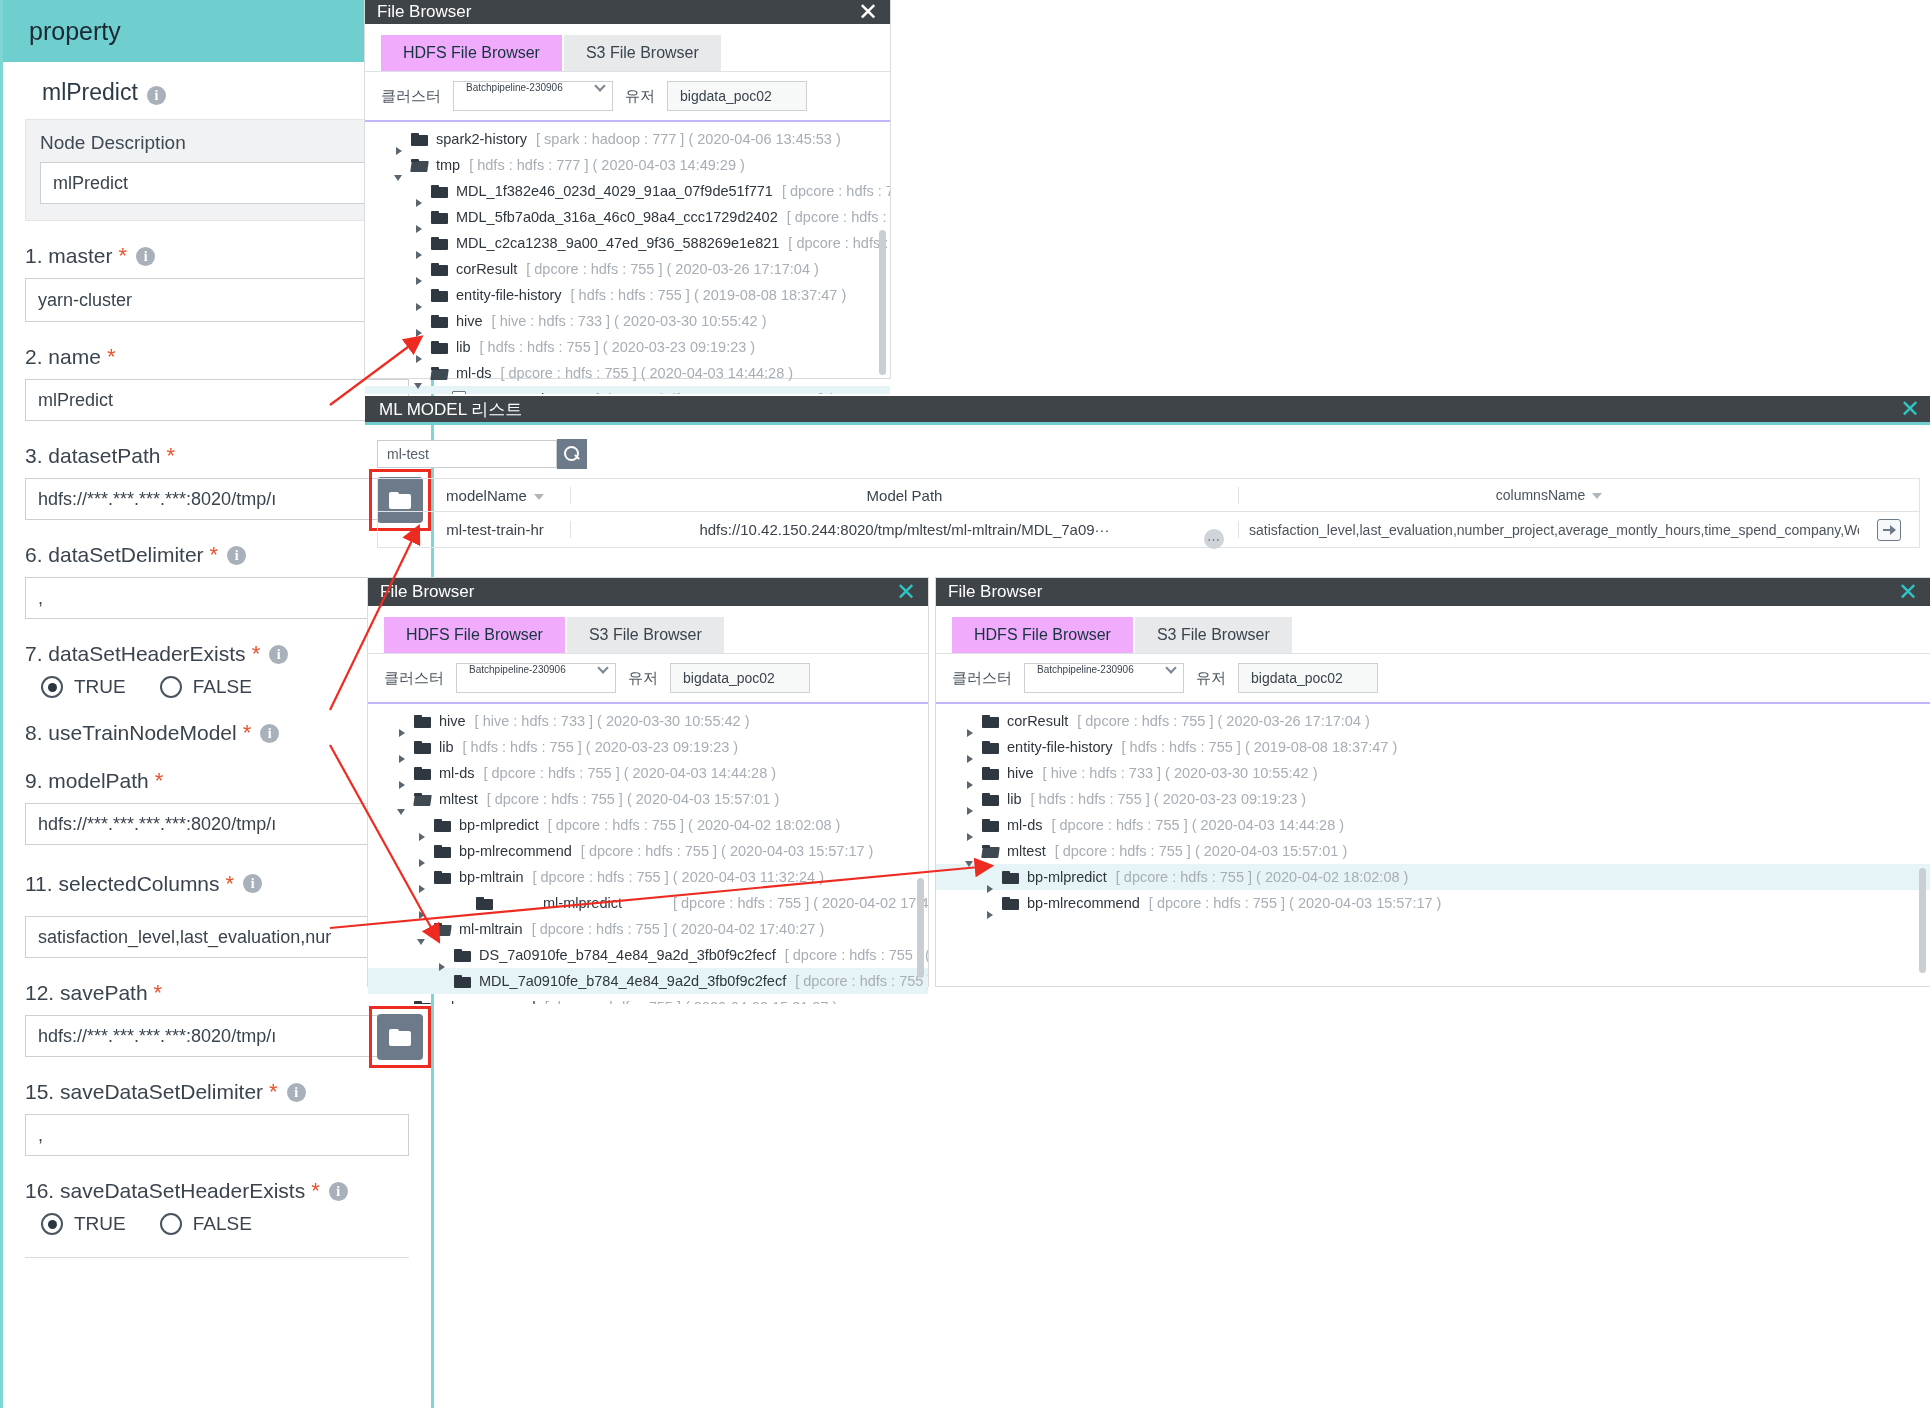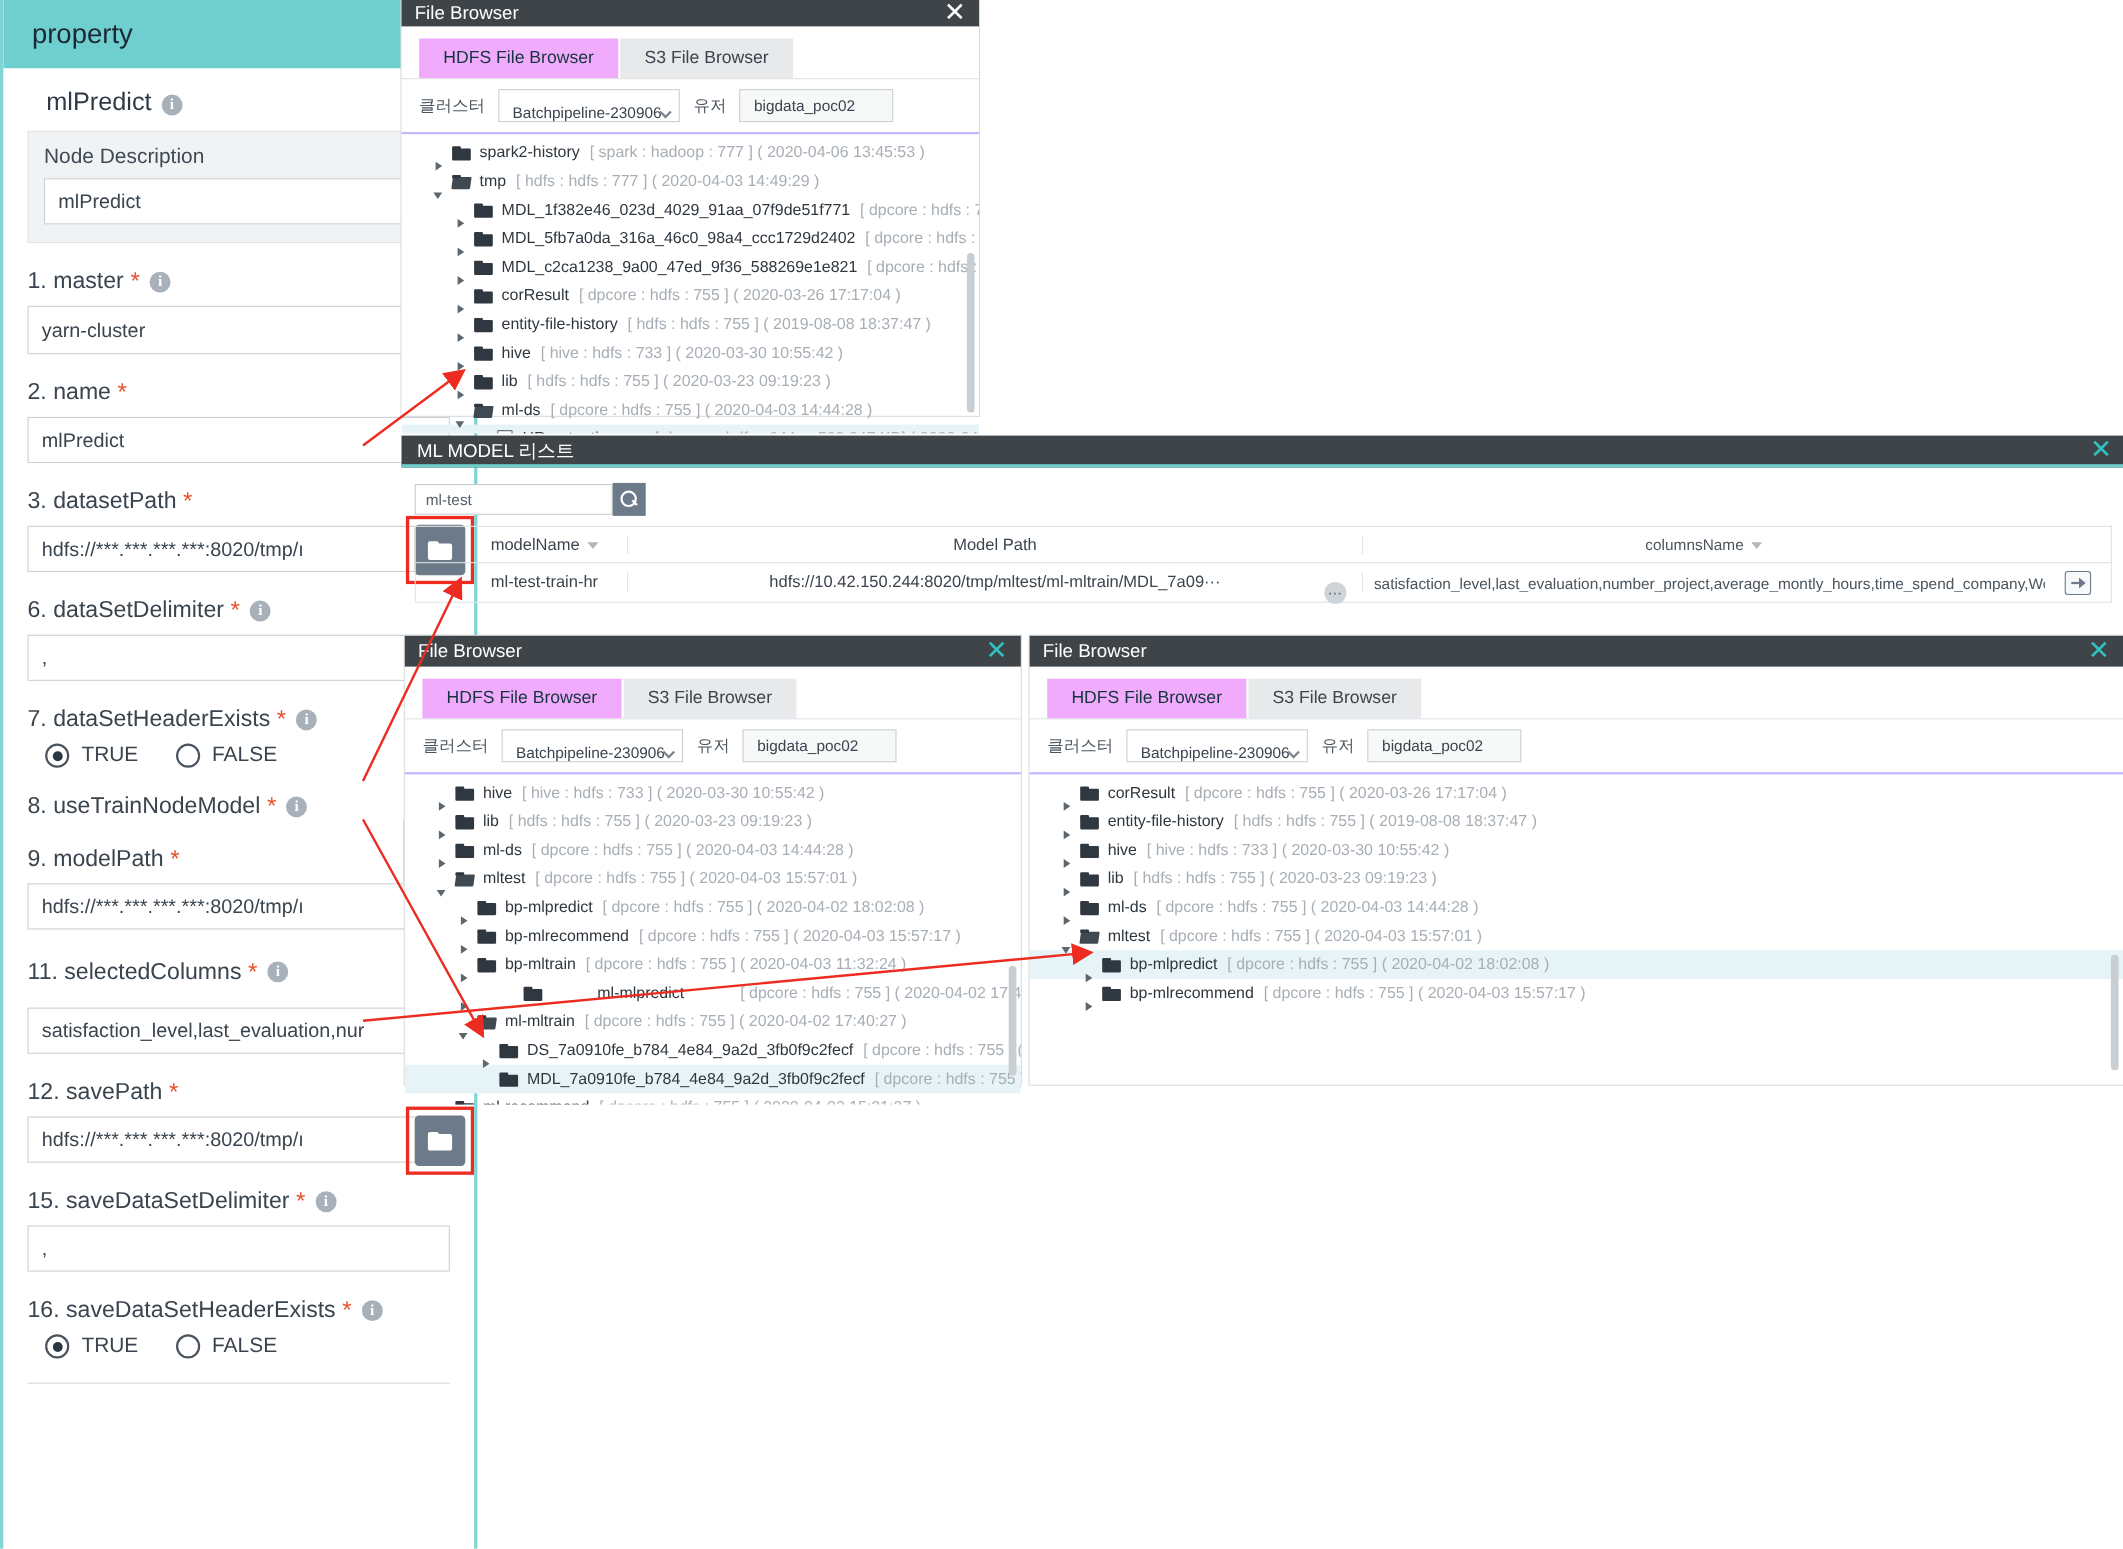--- a/index.html
+++ b/index.html
@@ -133,21 +133,21 @@
     padding:9px 22px; font-size:16px; color:#3a444e; background:#e7e9ea; cursor:pointer;
   }
   .tab.active { background:#f0abfc; color:#15343d; }
   .fb-toolbar {
     display:flex; align-items:center; gap:12px; padding:9px 16px;
     border-top:1px solid #dfe2e4; border-bottom:2px solid #c4b5fd;
   }
   .fb-toolbar .k { font-size:15px; color:#4b555f; }
   .mini-select {
     border:1px solid #ccd0d4; background:#fff; height:30px; min-width:160px;
-    font-size:14px; color:#3a444e; display:flex; align-items:flex-end;
+    font-size:10px; color:#3a444e; display:flex; align-items:flex-start;
     justify-content:space-between; padding:0 8px 0 12px;
   }
   .mini-select .caret2 {
     width:8px; height:8px; border-right:2px solid #7b858e; border-bottom:2px solid #7b858e;
     transform:rotate(45deg); margin-bottom:4px;
   }
   .mini-input {
     border:1px solid #ccd0d4; background:#f7f8f8; height:30px; min-width:140px;
     font-size:14px; color:#3a444e; display:flex; align-items:center; padding:0 12px;
   }

